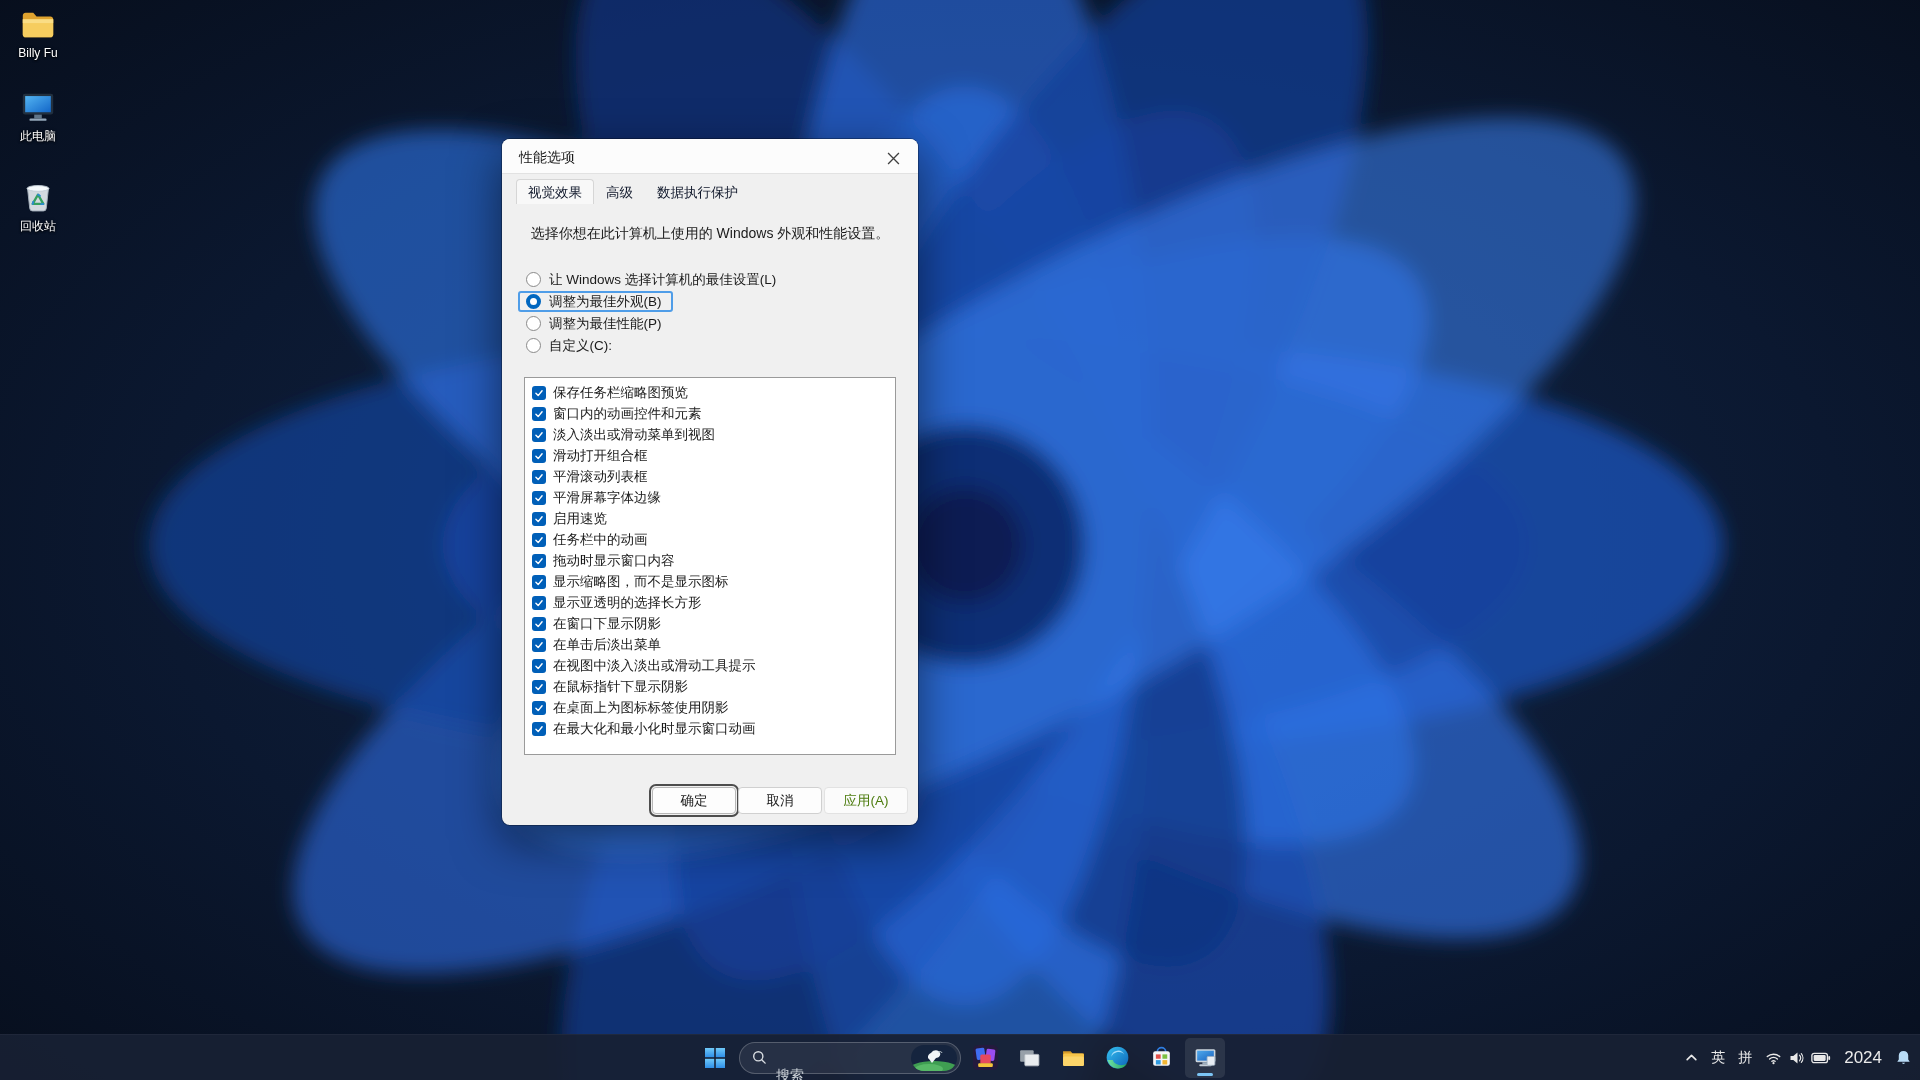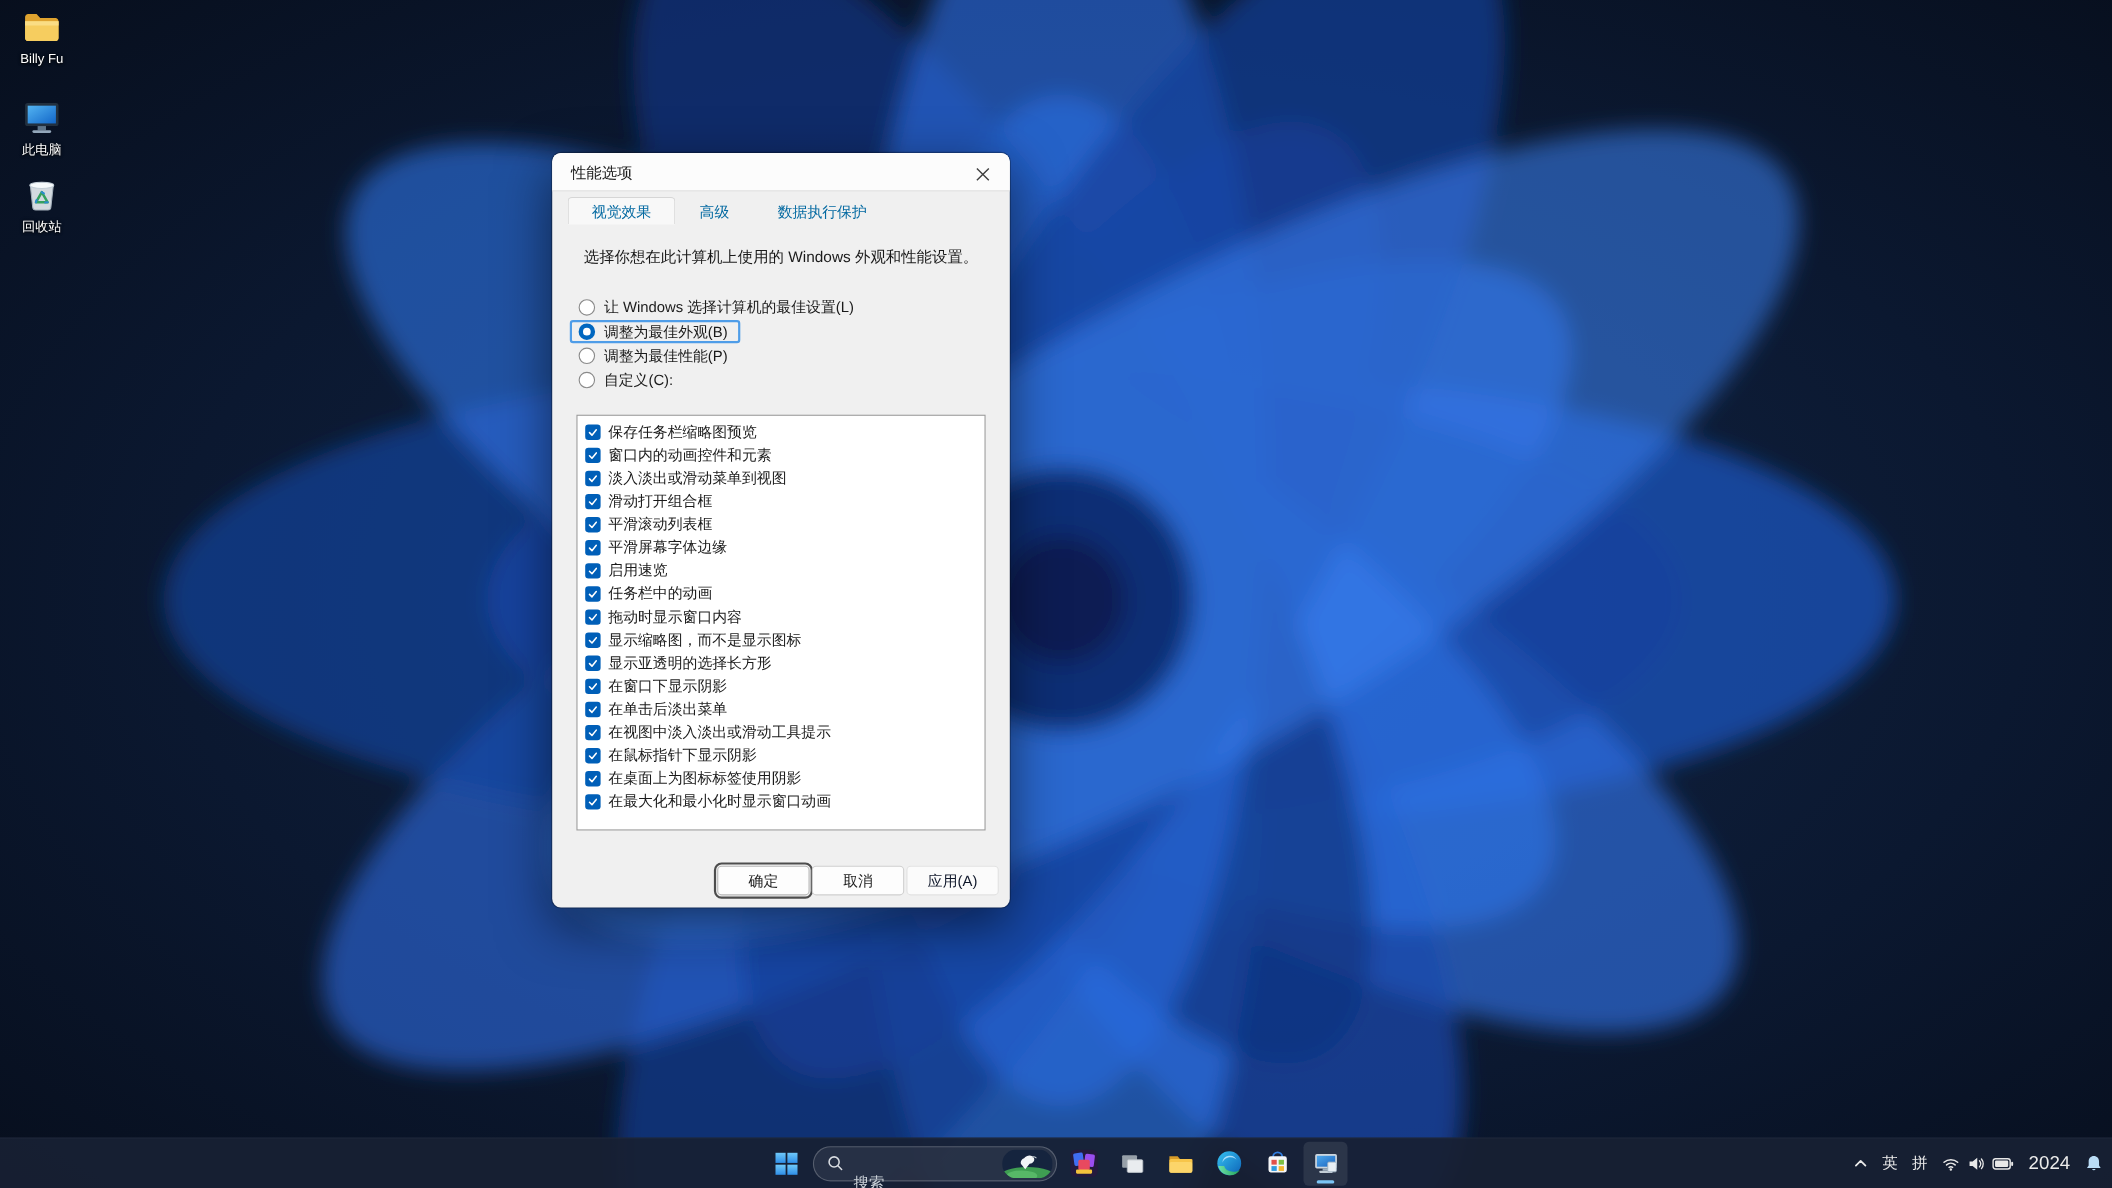--- a/index.html
+++ b/index.html
@@ -17,21 +17,21 @@
   
   .dialog { position:absolute; left:502px; top:139px; width:416px; height:686px;
     background:#f0f0f0; border-radius:8px;
     box-shadow:0 16px 48px rgba(0,0,0,.55), 0 0 0 1px rgba(0,0,0,.28); font-size:14px; color:#1a1a1a; }
   .titlebar { height:34px; background:#fcfcfc; border-radius:8px 8px 0 0;
     display:flex; align-items:center; padding:4px 10px 0 17px; }
   .title { font-size:14px; color:#1b1b1b; flex:1; }
   .closebtn { width:30px; height:24px; display:flex; align-items:center; justify-content:center;
     border:none; background:transparent; cursor:pointer; border-radius:4px; }
   .tabs { display:flex; padding:5px 0 0 14px; height:30px; }
-  .tab { padding:4px 21px 5px; font-size:13.5px; color:#0369a1; border:1px solid transparent;
+  .tab { padding:4px 11px 5px; font-size:13.5px; color:#0f172a; border:1px solid transparent;
     border-bottom:none; border-radius:4px 4px 0 0; cursor:pointer; }
   .tab.active { background:#f8f8f8; border-color:#d6d6d6; position:relative; z-index:2; margin-bottom:-1px; }
   .tabline { border-top:1px solid #e2e2e2; }
   .desc { margin:21px 22px 0; font-size:14px; line-height:19px;text-align:center; }
   .radios { margin:26px 0 0 16px; }
   .radio-row { display:flex; align-items:center; gap:8px; height:21px; margin-bottom:1px;
     width:max-content; padding:1px 9px 1px 6px; border:2px solid transparent; border-radius:3px; cursor:pointer;justify-content:space-between; }
   .radio-row.focused { border-color:#4f9de8; }
   .rdo { width:15px; height:15px; border-radius:50%; background:#fff; border:1px solid #8a8a8a; flex:0 0 15px; }
   .rdo.on { border:4.5px solid #0067c0; }
@@ -39,21 +39,21 @@
   .listbox { position:absolute; left:22px; top:238px; width:372px; height:378px;
     background:#fff; border:1px solid #9a9a9a; padding:4px 0 0 7px; overflow:hidden; }
   .cbrow { display:flex; align-items:center; gap:7px; height:21px; cursor:pointer; }
   .cb { width:14px; height:14px; border-radius:3px; background:#005fb8; flex:0 0 14px;
     display:flex; align-items:center; justify-content:center; }
   .cbl { font-size:13.5px; white-space:nowrap; }
   .btnrow { position:absolute; right:10px; top:648px; display:flex; gap:2px; }
   .btn { width:84px; height:27px; font-size:13.5px; font-family:inherit; color:#1a1a1a;
     background:#fdfdfd; border:1px solid #d0d0d0; border-radius:4px; cursor:pointer; }
   .btn.default { outline:2px solid #4d4d4d; outline-offset:1px; border-color:#b8b8b8; }
-  .btn:disabled { color:#0f172a; background:#fbfbfb; border-color:#e2e2e2; cursor:default; }
+  .btn:disabled { color:#4d7c0f; background:#fbfbfb; border-color:#e2e2e2; cursor:default; }
 
   
   .taskbar { position:absolute; left:0; right:0; bottom:0; height:46px;
     background:rgba(23,32,51,.94); border-top:1px solid rgba(255,255,255,.04); }
   .tb-center { position:absolute; left:50%; transform:translateX(-50%); top:0; bottom:0;
     display:flex; align-items:center; gap:4px; }
   .tb-btn { width:40px; height:40px; border:none; background:transparent; border-radius:5px;
     display:flex; align-items:center; justify-content:center; cursor:pointer; position:relative; }
   .tb-btn.active-app { background:rgba(255,255,255,.09); }
   .underline { position:absolute; bottom:2px; left:50%; transform:translateX(-50%);
@@ -123,21 +123,21 @@
           </linearGradient>
         </defs>
       <rect x="4" y="6" width="32" height="22" rx="2.5" fill="#22303f"></rect>
       <rect x="6.5" y="8.5" width="27" height="17" fill="url(#scrG)"></rect>
       <rect x="16" y="28" width="8" height="4" fill="#5f7488"></rect>
       <rect x="11" y="32" width="18" height="2.6" rx="1.3" fill="#93a7ba"></rect>
     </svg>
     <span class="dlabel">此电脑</span>
   </div>
 
-  <div class="desk-item" style="top:158px;">
+  <div class="desk-item" style="top:178px;">
     <svg class="dicon" viewBox="0 0 40 40">
       <path d="M9 11h22l-2.3 21a3 3 0 0 1-3 2.7H14.3a3 3 0 0 1-3-2.7z" fill="#e9eff4" opacity=".9" stroke="#b5c1cb" stroke-width="1"></path>
       <ellipse cx="20" cy="11" rx="11.5" ry="3" fill="#f6fafc" stroke="#c3ced7" stroke-width="1"></ellipse>
       <path d="M20 17.5l5.6 9.8H14.4z" fill="none" stroke="#35a05f" stroke-width="2.4" stroke-linejoin="round"></path>
       <path d="M20 17.5l2 1.2M25.6 27.3l-2.3.2M14.4 27.3l.6-2.2" stroke="#2c8bd0" stroke-width="2" stroke-linecap="round"></path>
     </svg>
     <span class="dlabel">回收站</span>
   </div>
 
   <section class="dialog">

